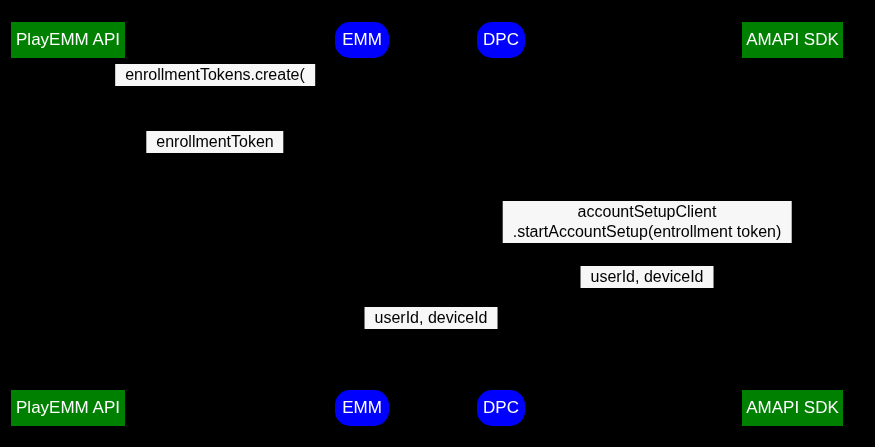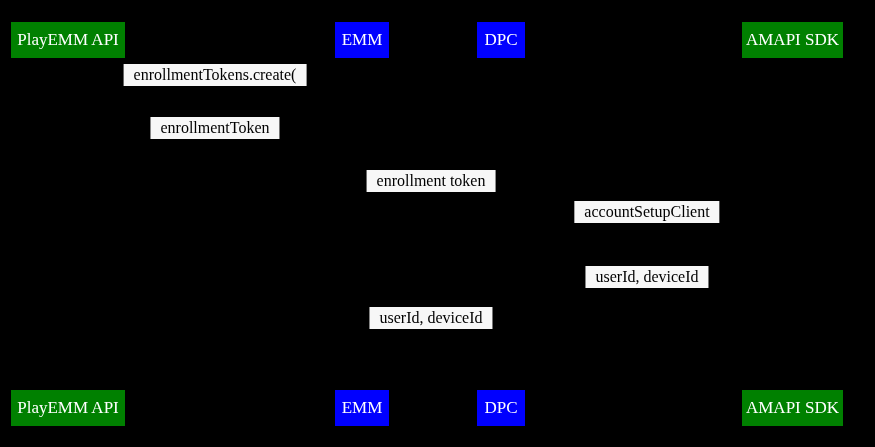--- a/index.html
+++ b/index.html
@@ -6,33 +6,33 @@
     margin: 0;
     padding: 0;
     background: #000000;
   }
   .diagram {
     position: relative;
     width: 875px;
     height: 447px;
     background: #000000;
     overflow: hidden;
-    font-family: Liberation Serif, serif;
+    font-family: Liberation Sans, sans-serif;
   }
   .actor {
     position: absolute;
     height: 36px;
     line-height: 36px;
     text-align: center;
     color: #ffffff;
     font-size: 17px;
     white-space: nowrap;
   }
   .actor.green { background: #008000; }
-  .actor.blue  { background: #0000ff; }
+  .actor.blue  { background: #0000ff; border-radius: 15px; }
   .msg {
     position: absolute;
     transform: translateX(-50%);
     background: #f7f7f7;
     color: #000000;
     font-size: 16px;
     line-height: 20px;
     padding: 1px 10px;
     text-align: center;
     white-space: nowrap;
@@ -46,30 +46,28 @@
 
   <div class="actor green" style="left:11px;  top:22px; width:114px;">PlayEMM API</div>
   <div class="actor blue" style="left:335px; top:22px; width:54px;">EMM</div>
   <div class="actor blue" style="left:477px; top:22px; width:48px;">DPC</div>
   <div class="actor green" style="left:742px; top:22px; width:101px;">AMAPI SDK</div>
 
   <div class="msg" style="left:215px; top:64px;">
     <span>enrollmentTokens.create(</span>
   </div>
 
-  <div class="msg" style="left:215px; top:117px;">
+  <div class="msg" style="left:215px; top:131px;">
     <span>enrollmentToken</span>
   </div>
 
-  <div class="msg" style="left:431px; top:170px;">
-    <span>enrollment token</span>
-  </div>
 
   <div class="msg" style="left:647px; top:201px;">
     <span>accountSetupClient</span>
+    <span>.startAccountSetup(entrollment token)</span>
   </div>
 
   <div class="msg" style="left:647px; top:266px;">
     <span>userId, deviceId</span>
   </div>
 
   <div class="msg" style="left:431px; top:307px;">
     <span>userId, deviceId</span>
   </div>
 

